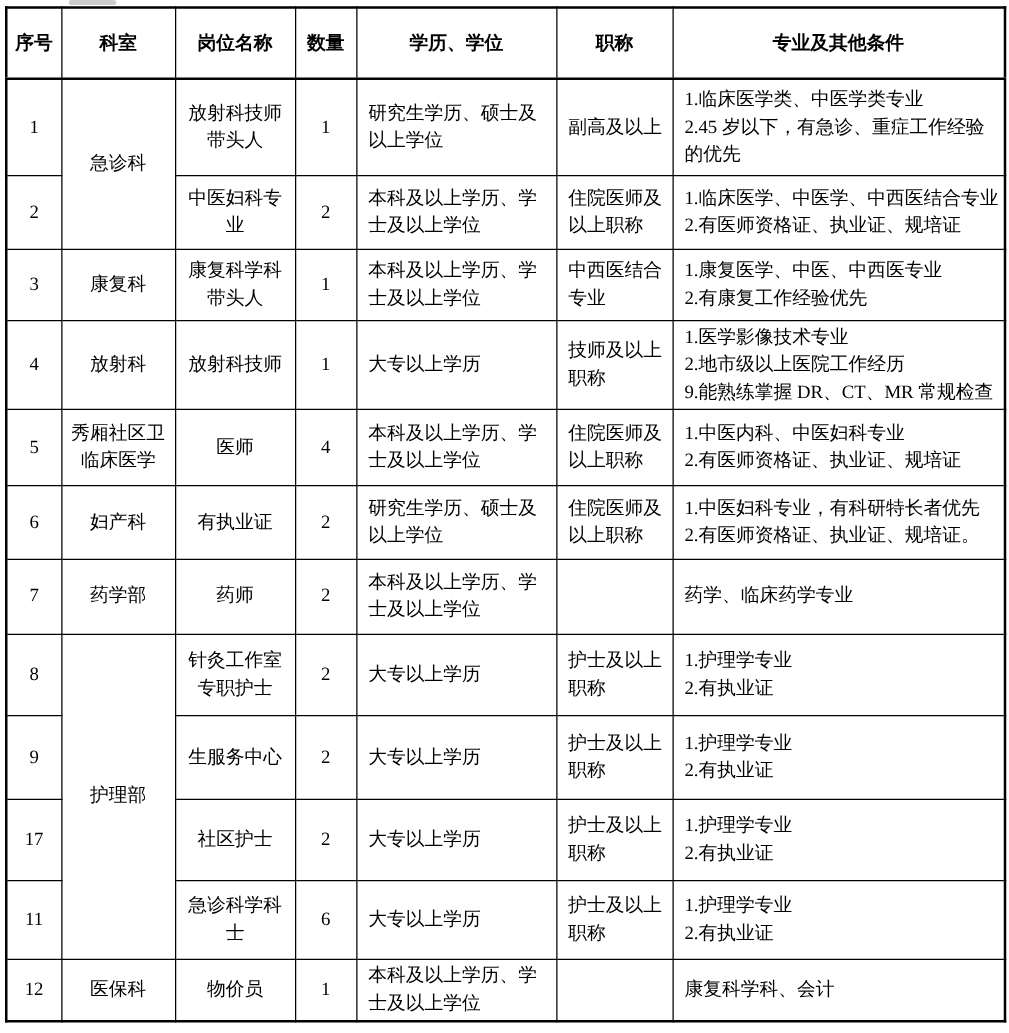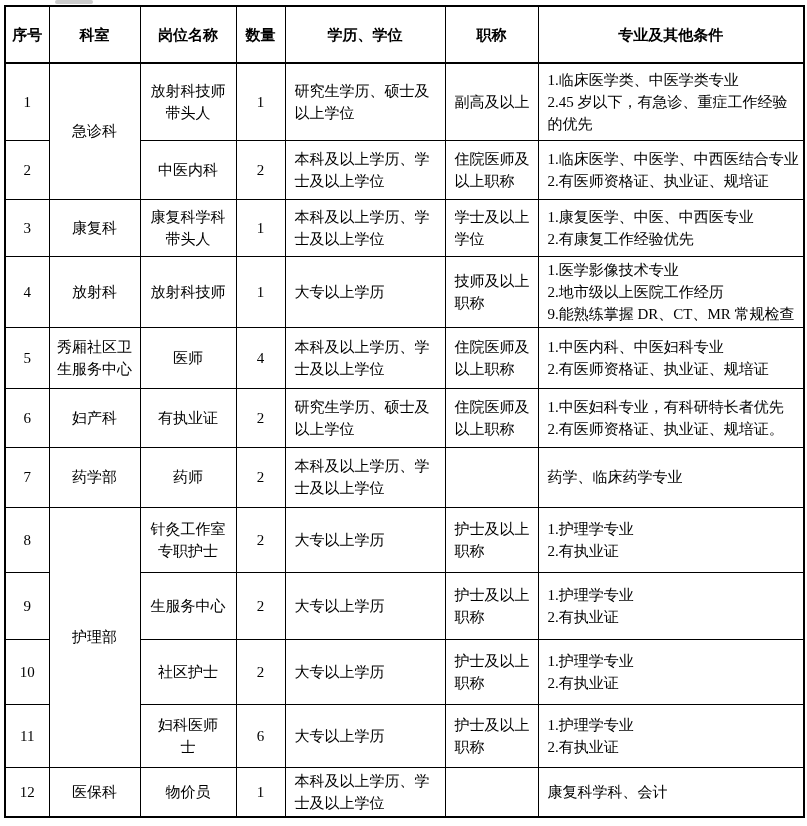--- a/index.html
+++ b/index.html
@@ -87,53 +87,53 @@
       <td class="c">放射科技师
 带头人</td>
       <td class="c">1</td>
       <td class="l">研究生学历、硕士及以上学位</td>
       <td class="l">副高及以上</td>
       <td class="l">1.临床医学类、中医学类专业
 2.45 岁以下，有急诊、重症工作经验的优先</td>
     </tr>
     <tr style="height:59px">
       <td class="c">2</td>
-      <td class="c">中医内科</td>
+      <td class="c">中医妇科专业</td>
       <td class="c">2</td>
       <td class="l">本科及以上学历、学士及以上学位</td>
       <td class="l">住院医师及以上职称</td>
       <td class="l">1.临床医学、中医学、中西医结合专业
 2.有医师资格证、执业证、规培证</td>
     </tr>
     <tr style="height:57px">
       <td class="c">3</td>
       <td class="c">康复科</td>
       <td class="c">康复科学科
 带头人</td>
       <td class="c">1</td>
       <td class="l">本科及以上学历、学士及以上学位</td>
-      <td class="l">学士及以上学位</td>
+      <td class="l">中西医结合专业</td>
       <td class="l">1.康复医学、中医、中西医专业
 2.有康复工作经验优先</td>
     </tr>
     <tr style="height:65px">
       <td class="c">4</td>
       <td class="c">放射科</td>
       <td class="c">放射科技师</td>
       <td class="c">1</td>
       <td class="l">大专以上学历</td>
       <td class="l">技师及以上职称</td>
       <td class="l">1.医学影像技术专业
 2.地市级以上医院工作经历
 9.能熟练掌握 DR、CT、MR 常规检查</td>
     </tr>
     <tr style="height:61px">
       <td class="c">5</td>
       <td class="c">秀厢社区卫
-生服务中心</td>
+临床医学</td>
       <td class="c">医师</td>
       <td class="c">4</td>
       <td class="l">本科及以上学历、学士及以上学位</td>
       <td class="l">住院医师及以上职称</td>
       <td class="l">1.中医内科、中医妇科专业
 2.有医师资格证、执业证、规培证</td>
     </tr>
     <tr style="height:59px">
       <td class="c">6</td>
       <td class="c">妇产科</td>
@@ -167,31 +167,31 @@
     <tr style="height:67px">
       <td class="c">9</td>
       <td class="c">生服务中心</td>
       <td class="c">2</td>
       <td class="l">大专以上学历</td>
       <td class="l">护士及以上职称</td>
       <td class="l">1.护理学专业
 2.有执业证</td>
     </tr>
     <tr style="height:65px">
-      <td class="c">10</td>
+      <td class="c">17</td>
       <td class="c">社区护士</td>
       <td class="c">2</td>
       <td class="l">大专以上学历</td>
       <td class="l">护士及以上职称</td>
       <td class="l">1.护理学专业
 2.有执业证</td>
     </tr>
     <tr style="height:63px">
       <td class="c">11</td>
-      <td class="c">妇科医师
+      <td class="c">急诊科学科
 士</td>
       <td class="c">6</td>
       <td class="l">大专以上学历</td>
       <td class="l">护士及以上职称</td>
       <td class="l">1.护理学专业
 2.有执业证</td>
     </tr>
     <tr style="height:44px">
       <td class="c">12</td>
       <td class="c">医保科</td>

